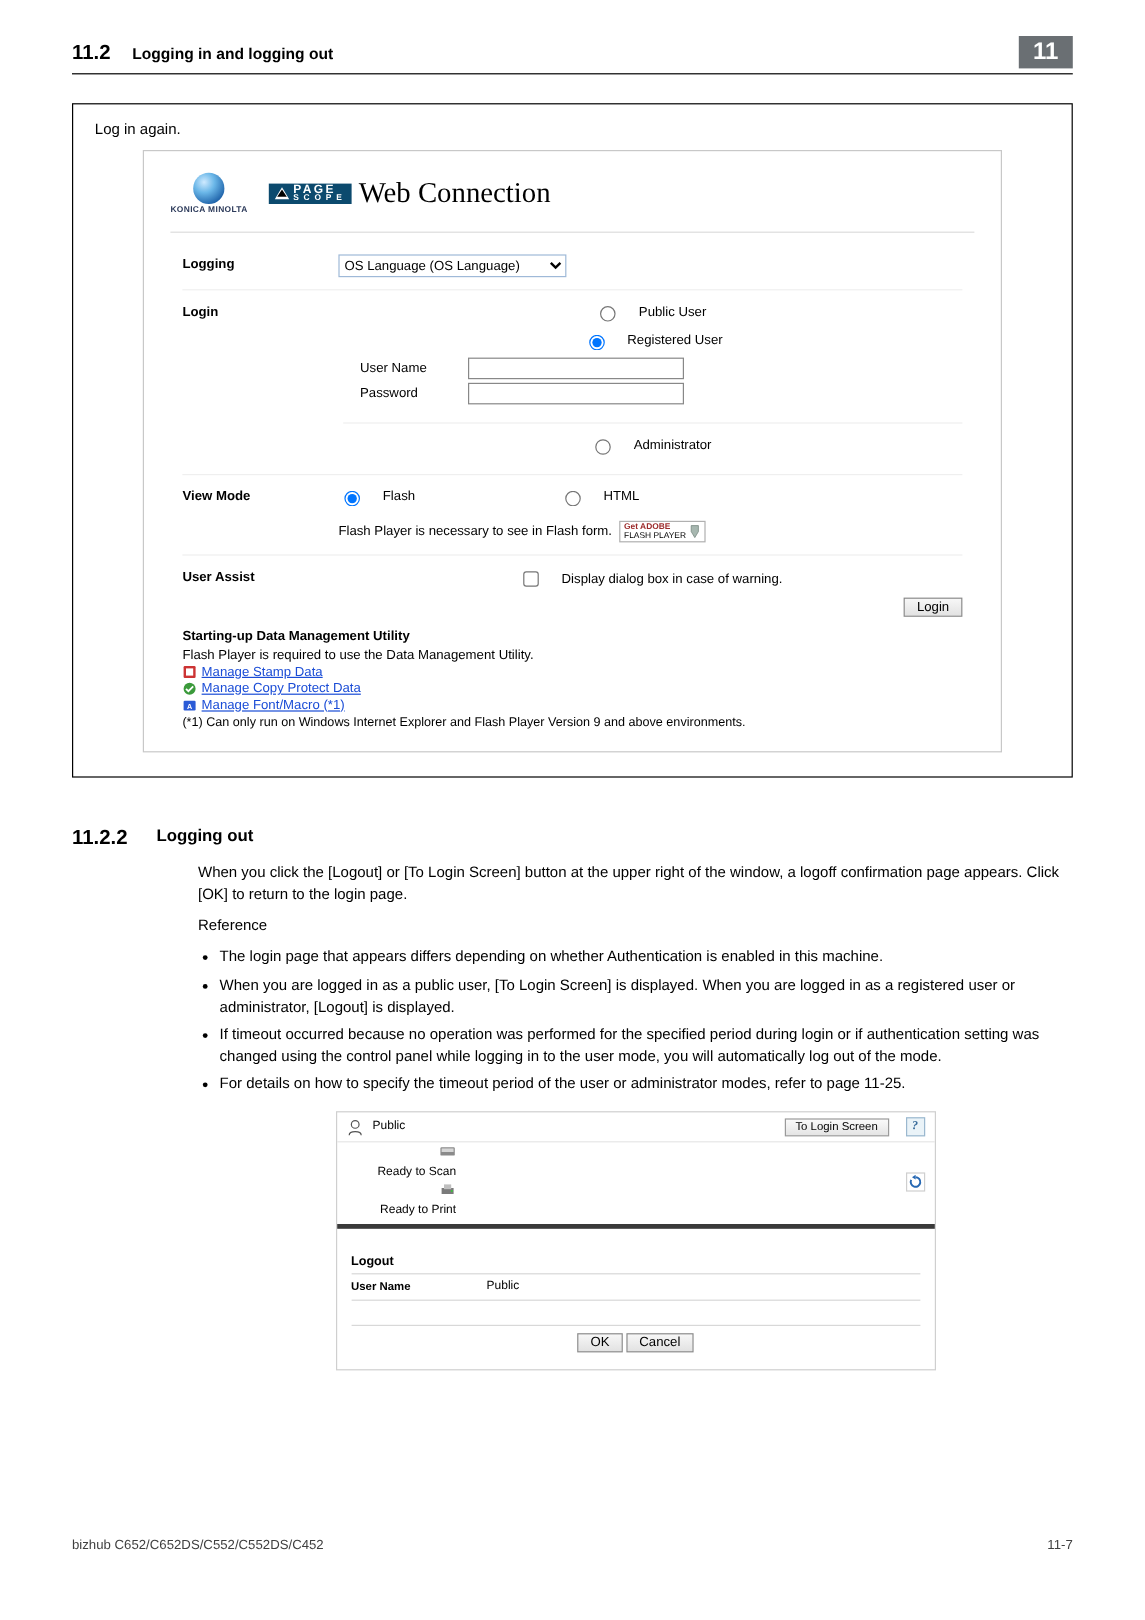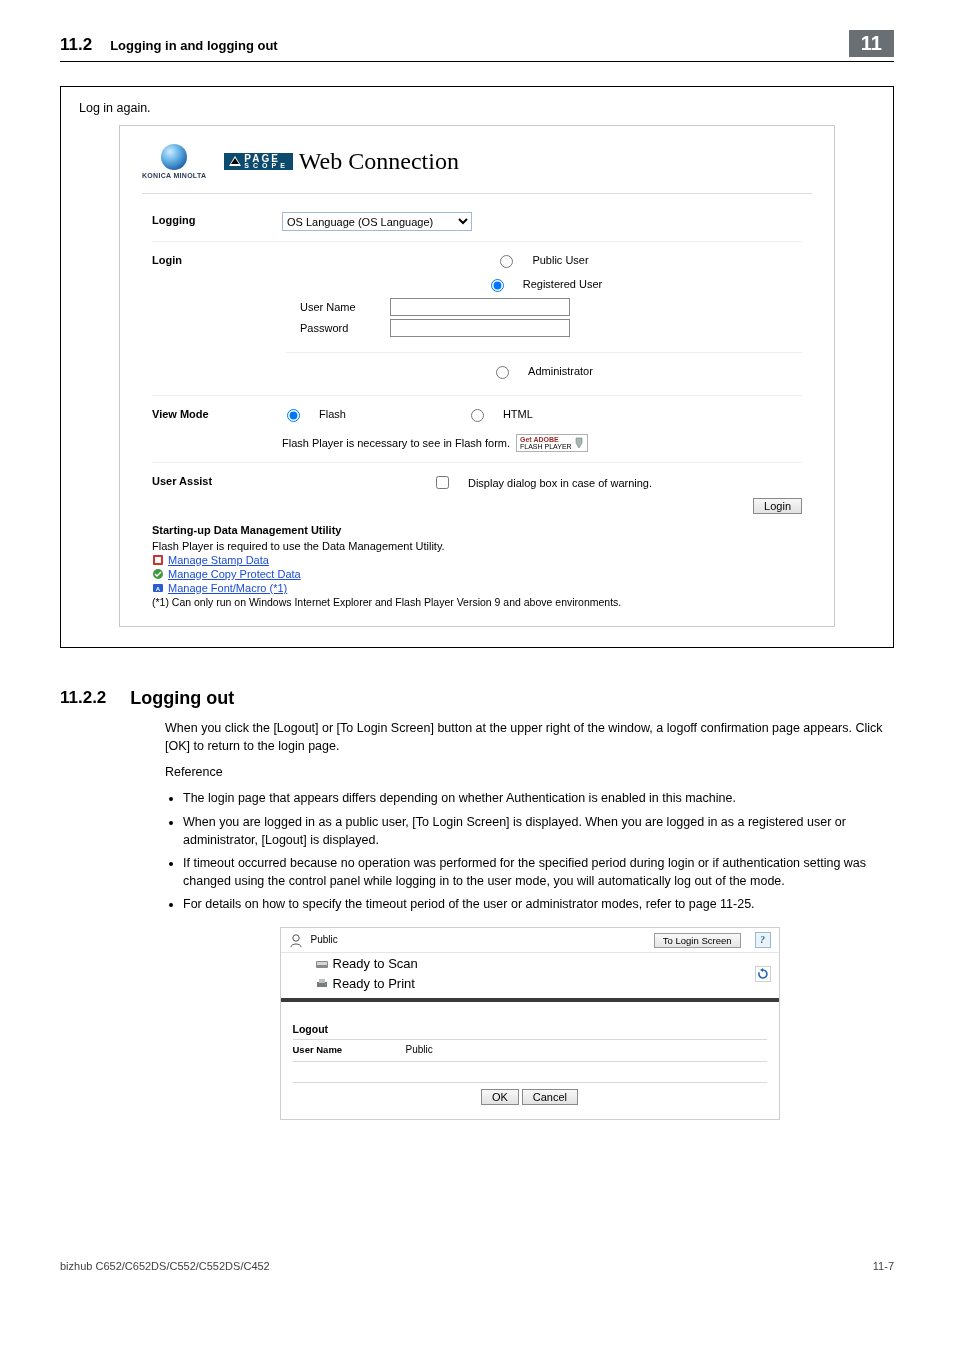--- a/index.html
+++ b/index.html
@@ -47,35 +47,35 @@
   .btn { background: linear-gradient(#f7f7f7,#e2e2e2); border:1px solid #8a8a8a; font-size:11px; padding: 1px 10px; cursor:pointer; }
   .startup { padding: 0 10px; }
   .startup h4 { font-size: 11px; font-weight: bold; margin: 0 0 4px; }
   .startup p { margin: 2px 0; font-size: 11px; }
   .link-line { display:flex; align-items:center; gap:4px; margin:2px 0; font-size:11px; }
   .link-line a { color:#1a4cd6; text-decoration: underline; }
   .mini-ico { width:12px; height:12px; }
 
   .section-head { display:flex; gap: 24px; margin-top: 40px; }
   .section-head .num { font-weight:bold; font-size:17px; }
-  .section-head .t { font-weight:bold; font-size:18px; }
+  .section-head .t { font-weight:bold; font-size:14px; }
   .body-text { margin-left: 105px; margin-top: 10px; font-size: 12.5px; line-height: 1.45; }
   .body-text p { margin: 0 0 8px; }
   ul.bullets { list-style: disc; padding-left: 18px; margin: 4px 0; }
   ul.bullets li { margin-bottom: 5px; }
 
   .logout-panel { margin: 14px auto 0; width: 500px; border:1px solid #cfcfcf; font-size: 10px; }
   .lp-top { display:flex; align-items:center; padding: 4px 8px; gap:8px; border-bottom:1px solid #e6e6e6; }
   .avatar { width:14px; height:15px; }
   .spacer { flex:1; }
   .tls-btn { background:linear-gradient(#fafafa,#e4e4e4); border:1px solid #9a9a9a; font-size:9.5px; padding:1px 8px; }
   .q-badge { width:16px; height:16px; border:1px solid #9bb8cf; background:#eaf3f8; color:#3a6d9c; font-weight:bold; display:flex; align-items:center; justify-content:center; margin-left:6px; font-style:italic; font-family: Georgia, serif; }
   .lp-status { display:flex; align-items:center; padding: 2px 8px 4px 34px; justify-content:space-between; }
   .lp-status .lines { display:flex; flex-direction:column; gap:1px; }
-  .lp-status .sline { display:flex; align-items:center; gap:4px; font-size:13px; }
+  .lp-status .sline { display:flex; align-items:flex-end; gap:4px; font-size:10px;flex-direction:column; }
   .refresh { width:16px; height:16px; border:1px solid #cfcfcf; display:flex; align-items:center; justify-content:center; }
   .lp-dark { background:#3a3a3a; height:4px; }
   .lp-body { padding: 8px 12px 14px; }
   .lp-body h5 { margin:12px 0 2px; font-size:10.5px; font-weight:bold; }
   .un-row { display:flex; align-items:center; border-top:1px solid #d8d8d8; border-bottom:1px solid #d8d8d8; padding:2px 0; }
   .un-row .lbl { width:110px; font-weight:bold; font-size:9.5px; }
   .un-row .val { background:#fff; border:0; width:180px; font-size:10px; padding:1px 3px; }
   .confirm { margin-top:6px; font-size:9.5px; }
   .btn-row { border-top:1px solid #d8d8d8; margin-top:20px; padding-top:6px; text-align:center; }
   .footer { display:flex; justify-content:space-between; font-size:11px; color:#3f3f3f; margin-top: 140px; }

